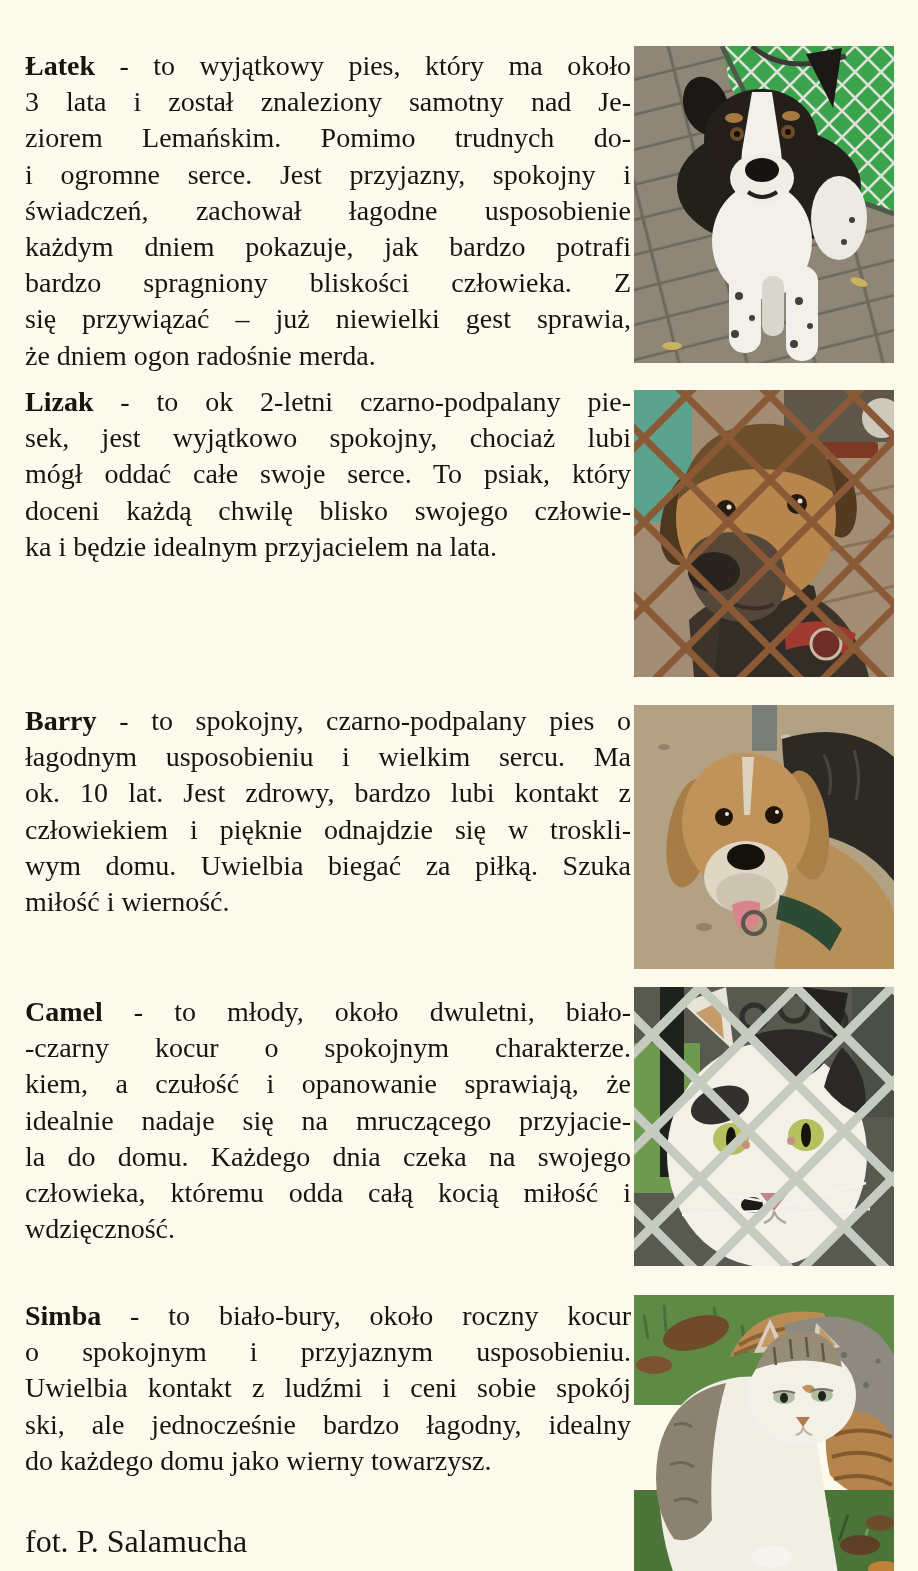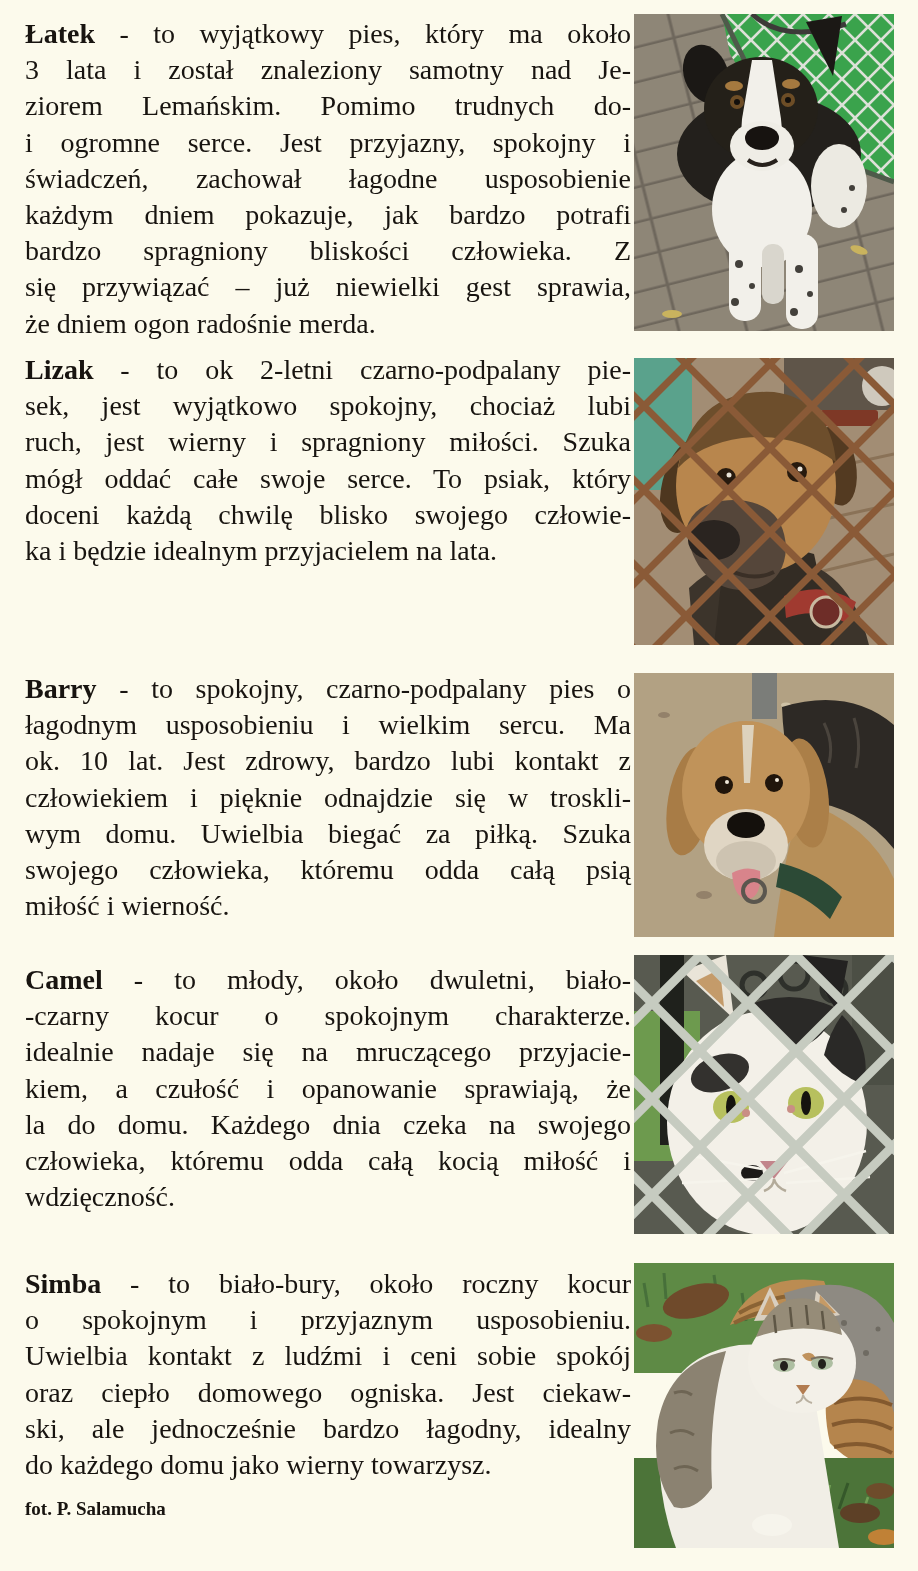--- a/index.html
+++ b/index.html
@@ -3,35 +3,35 @@
 <meta charset="utf-8">
 <style>
   html,body{margin:0;padding:0;}
   body{
     width:918px;height:1571px;
     background:#FCFAEC;
     color:#181410;
     font-family:"Liberation Serif", serif;
     position:relative;overflow:hidden;
   }
-  .page{position:absolute;inset:0;}
+  .page{position:absolute;inset:0;margin-top:32px;}
   .para{position:absolute;left:25px;width:606px;}
   .line{
     font-size:28px;line-height:36.2px;
     text-align:justify;text-align-last:justify;text-justify:inter-word;
     white-space:normal;
   }
   .line.last{text-align-last:left;}
   .pet-name{font-weight:bold;}
   .para-1{top:16px}
   .para-2{top:352px}
   .para-3{top:671px}
   .para-4{top:962px}
   .para-5{top:1266px}
-  .credit{position:absolute;left:25px;top:1491px;font-size:19px;line-height:36px;font-weight:bold;}
+  .credit{position:absolute;left:25px;top:1491px;font-size:32px;line-height:36px;}
   .photo{position:absolute;left:634px;width:260px;margin:0;}
   .photo svg{display:block;width:100%;height:100%;}
   .photo-1{top:14px;height:317px}
   .photo-2{top:358px;height:287px}
   .photo-3{top:673px;height:264px}
   .photo-4{top:955px;height:279px}
   .photo-5{top:1263px;height:285px}
 </style>
 </head>
 <body>
@@ -50,57 +50,54 @@
           <div class="line">bardzo spragniony bliskości człowieka. Z</div>
           <div class="line">się przywiązać – już niewielki gest sprawia,</div>
           <div class="line last">że dniem ogon radośnie merda.</div>
         </div>
   </article>
 
   <article class="para para-2">
     <div class="lines">
           <div class="line"><b class="pet-name">Lizak</b> - to ok 2-letni czarno-podpalany pie-</div>
           <div class="line">sek, jest wyjątkowo spokojny, chociaż lubi</div>
-          <div class="line">ruch, jest wierny i spragniony miłości. Szuka</div>
           <div class="line">mógł oddać całe swoje serce. To psiak, który</div>
           <div class="line">doceni każdą chwilę blisko swojego człowie-</div>
           <div class="line last">ka i będzie idealnym przyjacielem na lata.</div>
         </div>
   </article>
 
   <article class="para para-3">
     <div class="lines">
           <div class="line"><b class="pet-name">Barry</b> - to spokojny, czarno-podpalany pies o</div>
           <div class="line">łagodnym usposobieniu i wielkim sercu. Ma</div>
           <div class="line">ok. 10 lat. Jest zdrowy, bardzo lubi kontakt z</div>
           <div class="line">człowiekiem i pięknie odnajdzie się w troskli-</div>
           <div class="line">wym domu. Uwielbia biegać za piłką. Szuka</div>
-          <div class="line">swojego człowieka, któremu odda całą psią</div>
           <div class="line last">miłość i wierność.</div>
         </div>
   </article>
 
   <article class="para para-4">
     <div class="lines">
           <div class="line"><b class="pet-name">Camel</b> - to młody, około dwuletni, biało-</div>
           <div class="line">-czarny kocur o spokojnym charakterze.</div>
+          <div class="line">kiem, a czułość i opanowanie sprawiają, że</div>
           <div class="line">idealnie nadaje się na mruczącego przyjacie-</div>
-          <div class="line">kiem, a czułość i opanowanie sprawiają, że</div>
           <div class="line">la do domu. Każdego dnia czeka na swojego</div>
           <div class="line">człowieka, któremu odda całą kocią miłość i</div>
           <div class="line last">wdzięczność.</div>
         </div>
   </article>
 
   <article class="para para-5">
     <div class="lines">
           <div class="line"><b class="pet-name">Simba</b> - to biało-bury, około roczny kocur</div>
           <div class="line">o spokojnym i przyjaznym usposobieniu.</div>
           <div class="line">Uwielbia kontakt z ludźmi i ceni sobie spokój</div>
-          <div class="line">oraz ciepło domowego ogniska. Jest ciekaw-</div>
           <div class="line">ski, ale jednocześnie bardzo łagodny, idealny</div>
           <div class="line last">do każdego domu jako wierny towarzysz.</div>
         </div>
   </article>
 </section>
 
   <div class="credit">fot. P. Salamucha</div>
 
   <figure class="photo photo-1" aria-label="Łatek - biało-czarny pies stojący na kostce brukowej przy zielonym ogrodzeniu">
     <svg viewBox="0 0 260 317" role="img">

